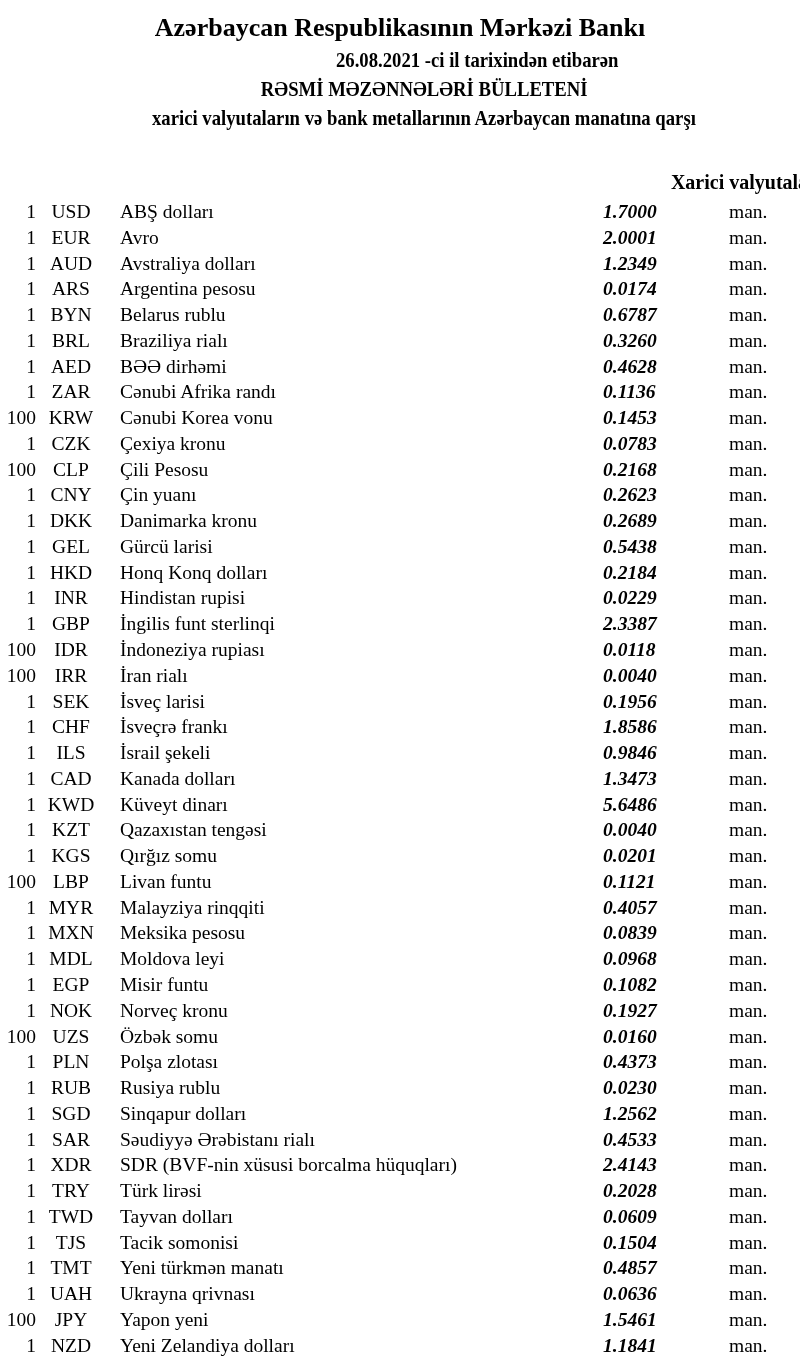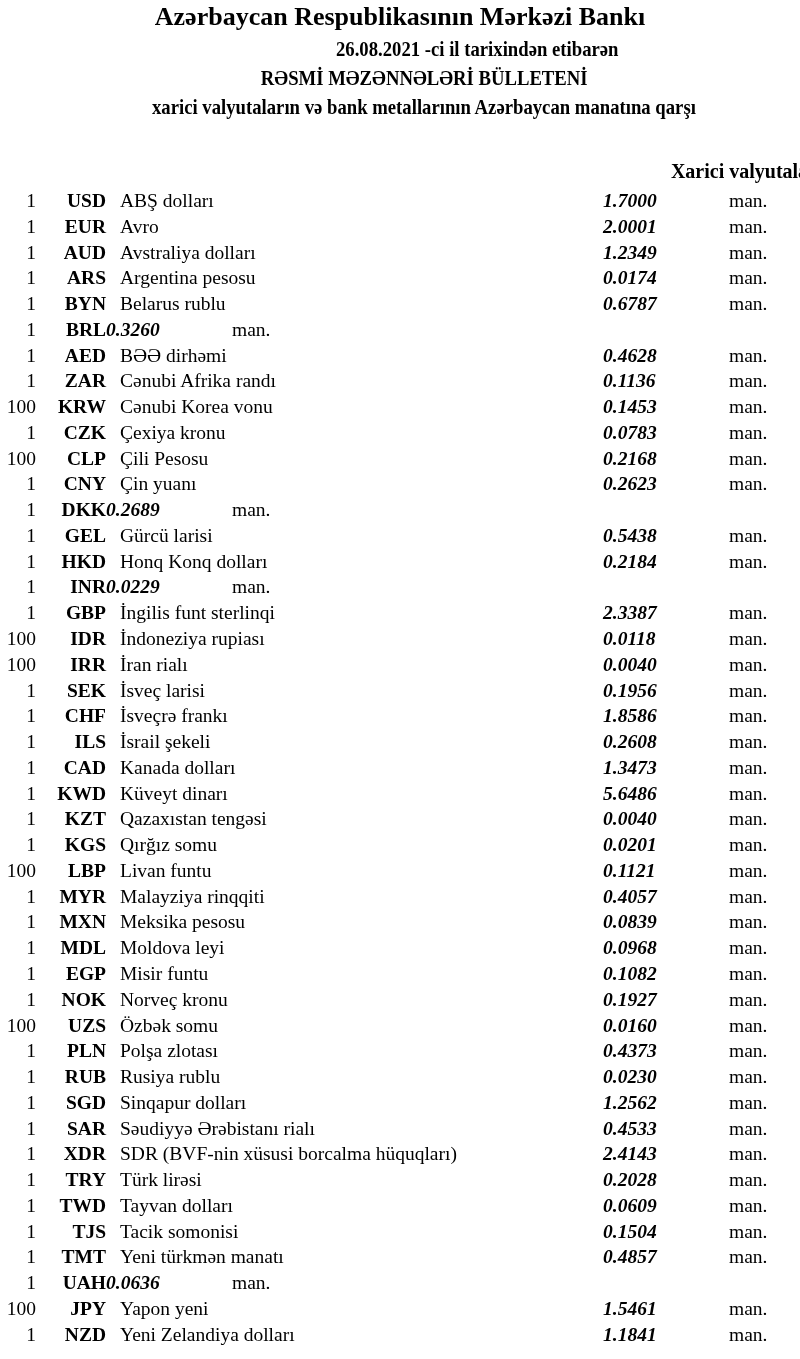--- a/index.html
+++ b/index.html
@@ -10,21 +10,21 @@
   .page {
     position: relative;
     width: 800px;
     height: 1359px;
     background: #ffffff;
     color: #000000;
     font-family: "Liberation Serif", "DejaVu Serif", serif;
     overflow: hidden;
   }
   .title {
-    padding-top: 0;
+    padding-top: 11px;
     text-align: center;
     font-size: 26px;
     font-weight: bold;
     line-height: 34px;
     white-space: nowrap;
   }
   .hline {
     text-align: center;
     font-weight: bold;
     font-size: 22px;
@@ -63,23 +63,22 @@
     font-size: 19.5px;
     white-space: nowrap;
   }
   .qty {
     width: 36px;
     text-align: right;
     flex: 0 0 auto;
   }
   .code {
     width: 70px;
-    text-align: right;
+    text-align: center;
     flex: 0 0 auto;
-    font-weight: bold;
   }
   .name {
     flex: 1 1 auto;
     padding-left: 14px;
     overflow: hidden;
   }
   .val {
     width: 110px;
     font-weight: bold;
     font-style: italic;
@@ -152,20 +151,21 @@
     <span class="qty">1</span>
     <span class="code">BYN</span>
     <span class="name">Belarus rublu</span>
     <span class="val">0.6787</span>
     <span class="unit">man.</span>
   </div>
 
   <div class="row">
     <span class="qty">1</span>
     <span class="code">BRL</span>
+    <span class="name">Braziliya rialı</span>
     <span class="val">0.3260</span>
     <span class="unit">man.</span>
   </div>
 
   <div class="row">
     <span class="qty">1</span>
     <span class="code">AED</span>
     <span class="name">BƏƏ dirhəmi</span>
     <span class="val">0.4628</span>
     <span class="unit">man.</span>
@@ -207,20 +207,21 @@
     <span class="qty">1</span>
     <span class="code">CNY</span>
     <span class="name">Çin yuanı</span>
     <span class="val">0.2623</span>
     <span class="unit">man.</span>
   </div>
 
   <div class="row">
     <span class="qty">1</span>
     <span class="code">DKK</span>
+    <span class="name">Danimarka kronu</span>
     <span class="val">0.2689</span>
     <span class="unit">man.</span>
   </div>
 
   <div class="row">
     <span class="qty">1</span>
     <span class="code">GEL</span>
     <span class="name">Gürcü larisi</span>
     <span class="val">0.5438</span>
     <span class="unit">man.</span>
@@ -230,20 +231,21 @@
     <span class="qty">1</span>
     <span class="code">HKD</span>
     <span class="name">Honq Konq dolları</span>
     <span class="val">0.2184</span>
     <span class="unit">man.</span>
   </div>
 
   <div class="row">
     <span class="qty">1</span>
     <span class="code">INR</span>
+    <span class="name">Hindistan rupisi</span>
     <span class="val">0.0229</span>
     <span class="unit">man.</span>
   </div>
 
   <div class="row">
     <span class="qty">1</span>
     <span class="code">GBP</span>
     <span class="name">İngilis funt sterlinqi</span>
     <span class="val">2.3387</span>
     <span class="unit">man.</span>
@@ -278,21 +280,21 @@
     <span class="code">CHF</span>
     <span class="name">İsveçrə frankı</span>
     <span class="val">1.8586</span>
     <span class="unit">man.</span>
   </div>
 
   <div class="row">
     <span class="qty">1</span>
     <span class="code">ILS</span>
     <span class="name">İsrail şekeli</span>
-    <span class="val">0.2608</span>
+    <span class="val">0.9846</span>
     <span class="unit">man.</span>
   </div>
 
   <div class="row">
     <span class="qty">1</span>
     <span class="code">CAD</span>
     <span class="name">Kanada dolları</span>
     <span class="val">1.3473</span>
     <span class="unit">man.</span>
   </div>
@@ -445,20 +447,21 @@
     <span class="qty">1</span>
     <span class="code">TMT</span>
     <span class="name">Yeni türkmən manatı</span>
     <span class="val">0.4857</span>
     <span class="unit">man.</span>
   </div>
 
   <div class="row">
     <span class="qty">1</span>
     <span class="code">UAH</span>
+    <span class="name">Ukrayna qrivnası</span>
     <span class="val">0.0636</span>
     <span class="unit">man.</span>
   </div>
 
   <div class="row">
     <span class="qty">100</span>
     <span class="code">JPY</span>
     <span class="name">Yapon yeni</span>
     <span class="val">1.5461</span>
     <span class="unit">man.</span>

